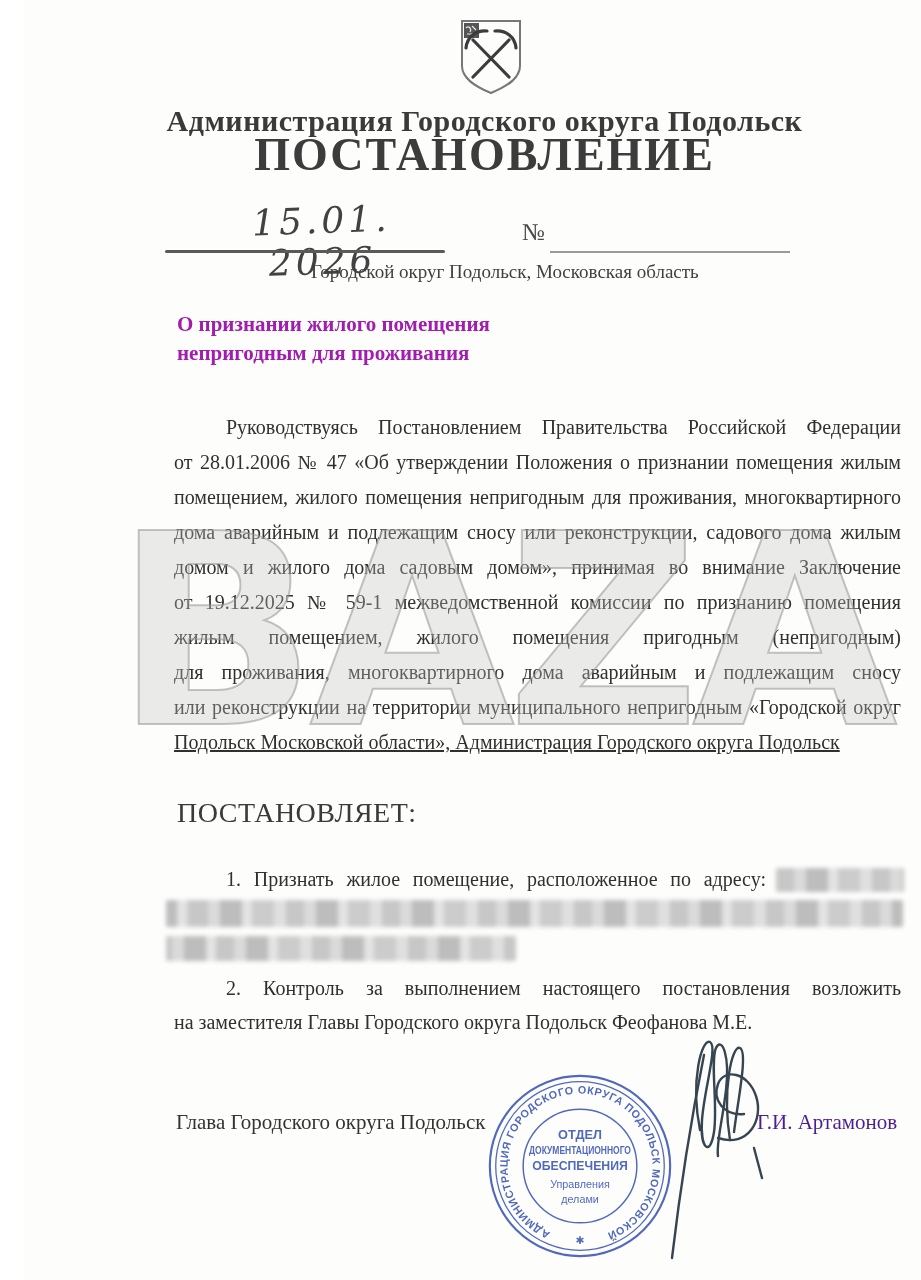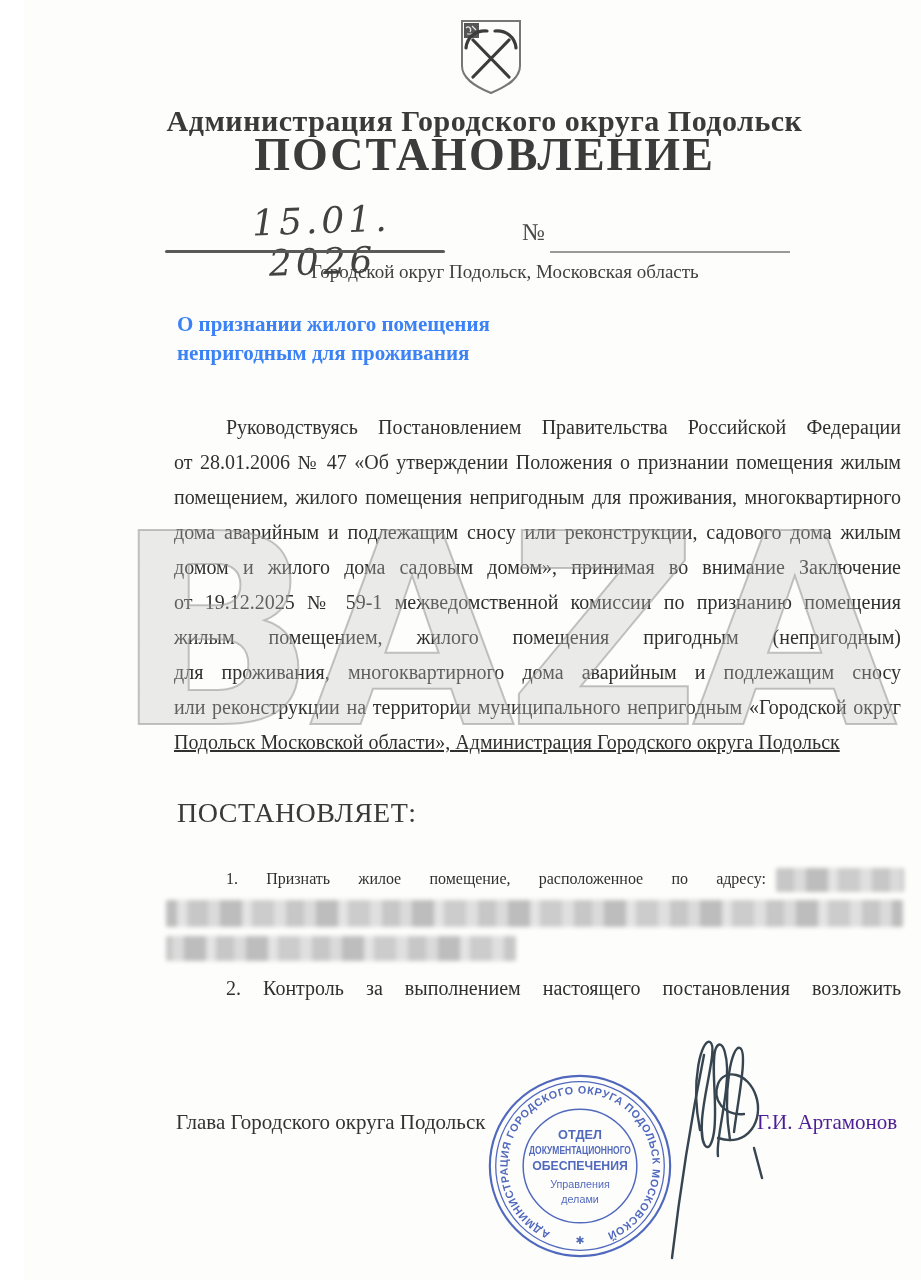--- a/index.html
+++ b/index.html
@@ -29,36 +29,36 @@
     transform:rotate(-2deg);
   }
   .date-line { left:141px; top:250px; width:280px; height:3px; background:#5a5a5a; border-radius:2px; }
   .num-label { left:498px; top:219px; font-size:24px; color:#4a4a4a; }
   .num-line { left:526px; top:251px; width:240px; height:2px; background:#9a9a9a; }
   .place-line { left:287px; top:261px; font-size:19px; color:#3f3f3f; }
 
   
   .subject {
     left:153px; top:310px; width:360px;
-    font-size:21px; font-weight:bold; color:#3b82f6; line-height:29px;
+    font-size:21px; font-weight:bold; color:#a21caf; line-height:29px;
   }
 
   
   .body-block { left:150px; top:410px; width:727px; font-size:20px; color:#303030; }
   .body-block .ln {
     height:35px; line-height:35px; white-space:nowrap;
     text-align:justify; text-align-last:justify;
   }
   .body-block .ln.first { text-indent:52px; }
   .body-block .ln.last { text-align-last:left;text-decoration:underline; }
 
   .resolves { left:153px; top:797px; font-size:28px; color:#3a3a3a; letter-spacing:0.5px; }
 
   .item1 {
-    left:150px; top:863px; width:592px; font-size:16px; color:#303030;
+    left:150px; top:863px; width:592px; font-size:20px; color:#303030;
     line-height:32px; text-indent:52px; text-align:justify; text-align-last:justify;
     white-space:nowrap;
   }
   .item2 { left:150px; top:971px; width:727px; font-size:20px; color:#303030; }
   .item2 .ln { height:34px; line-height:34px; white-space:nowrap; text-align:justify; }
   .item2 .ln.j { text-align-last:justify; text-indent:52px; }
 
   
   .redact {
     background:repeating-linear-gradient(90deg,
@@ -136,20 +136,21 @@
 
   <div class="abs resolves">ПОСТАНОВЛЯЕТ:</div>
 
   <div class="abs item1">1. Признать жилое помещение, расположенное по адресу:</div>
   <div class="abs redact redact-1"></div>
   <div class="abs redact redact-2"></div>
   <div class="abs redact redact-3"></div>
 
   <div class="abs item2">
     <div class="ln j">2. Контроль за выполнением настоящего постановления возложить</div>
+    <div class="ln">на заместителя Главы Городского округа Подольск Феофанова М.Е.</div>
   </div>
 
   <div class="abs sign-title">Глава Городского округа Подольск</div>
   <div class="abs sign-name">Г.И. Артамонов</div>
 
   <svg class="abs stamp-svg" width="196" height="196" viewBox="-100 -100 200 200">
     <g fill="none" stroke="#3a55b5">
       <circle r="92" stroke-width="2.2"></circle>
       <circle r="86" stroke-width="1.3"></circle>
       <circle r="58" stroke-width="1.5"></circle>

